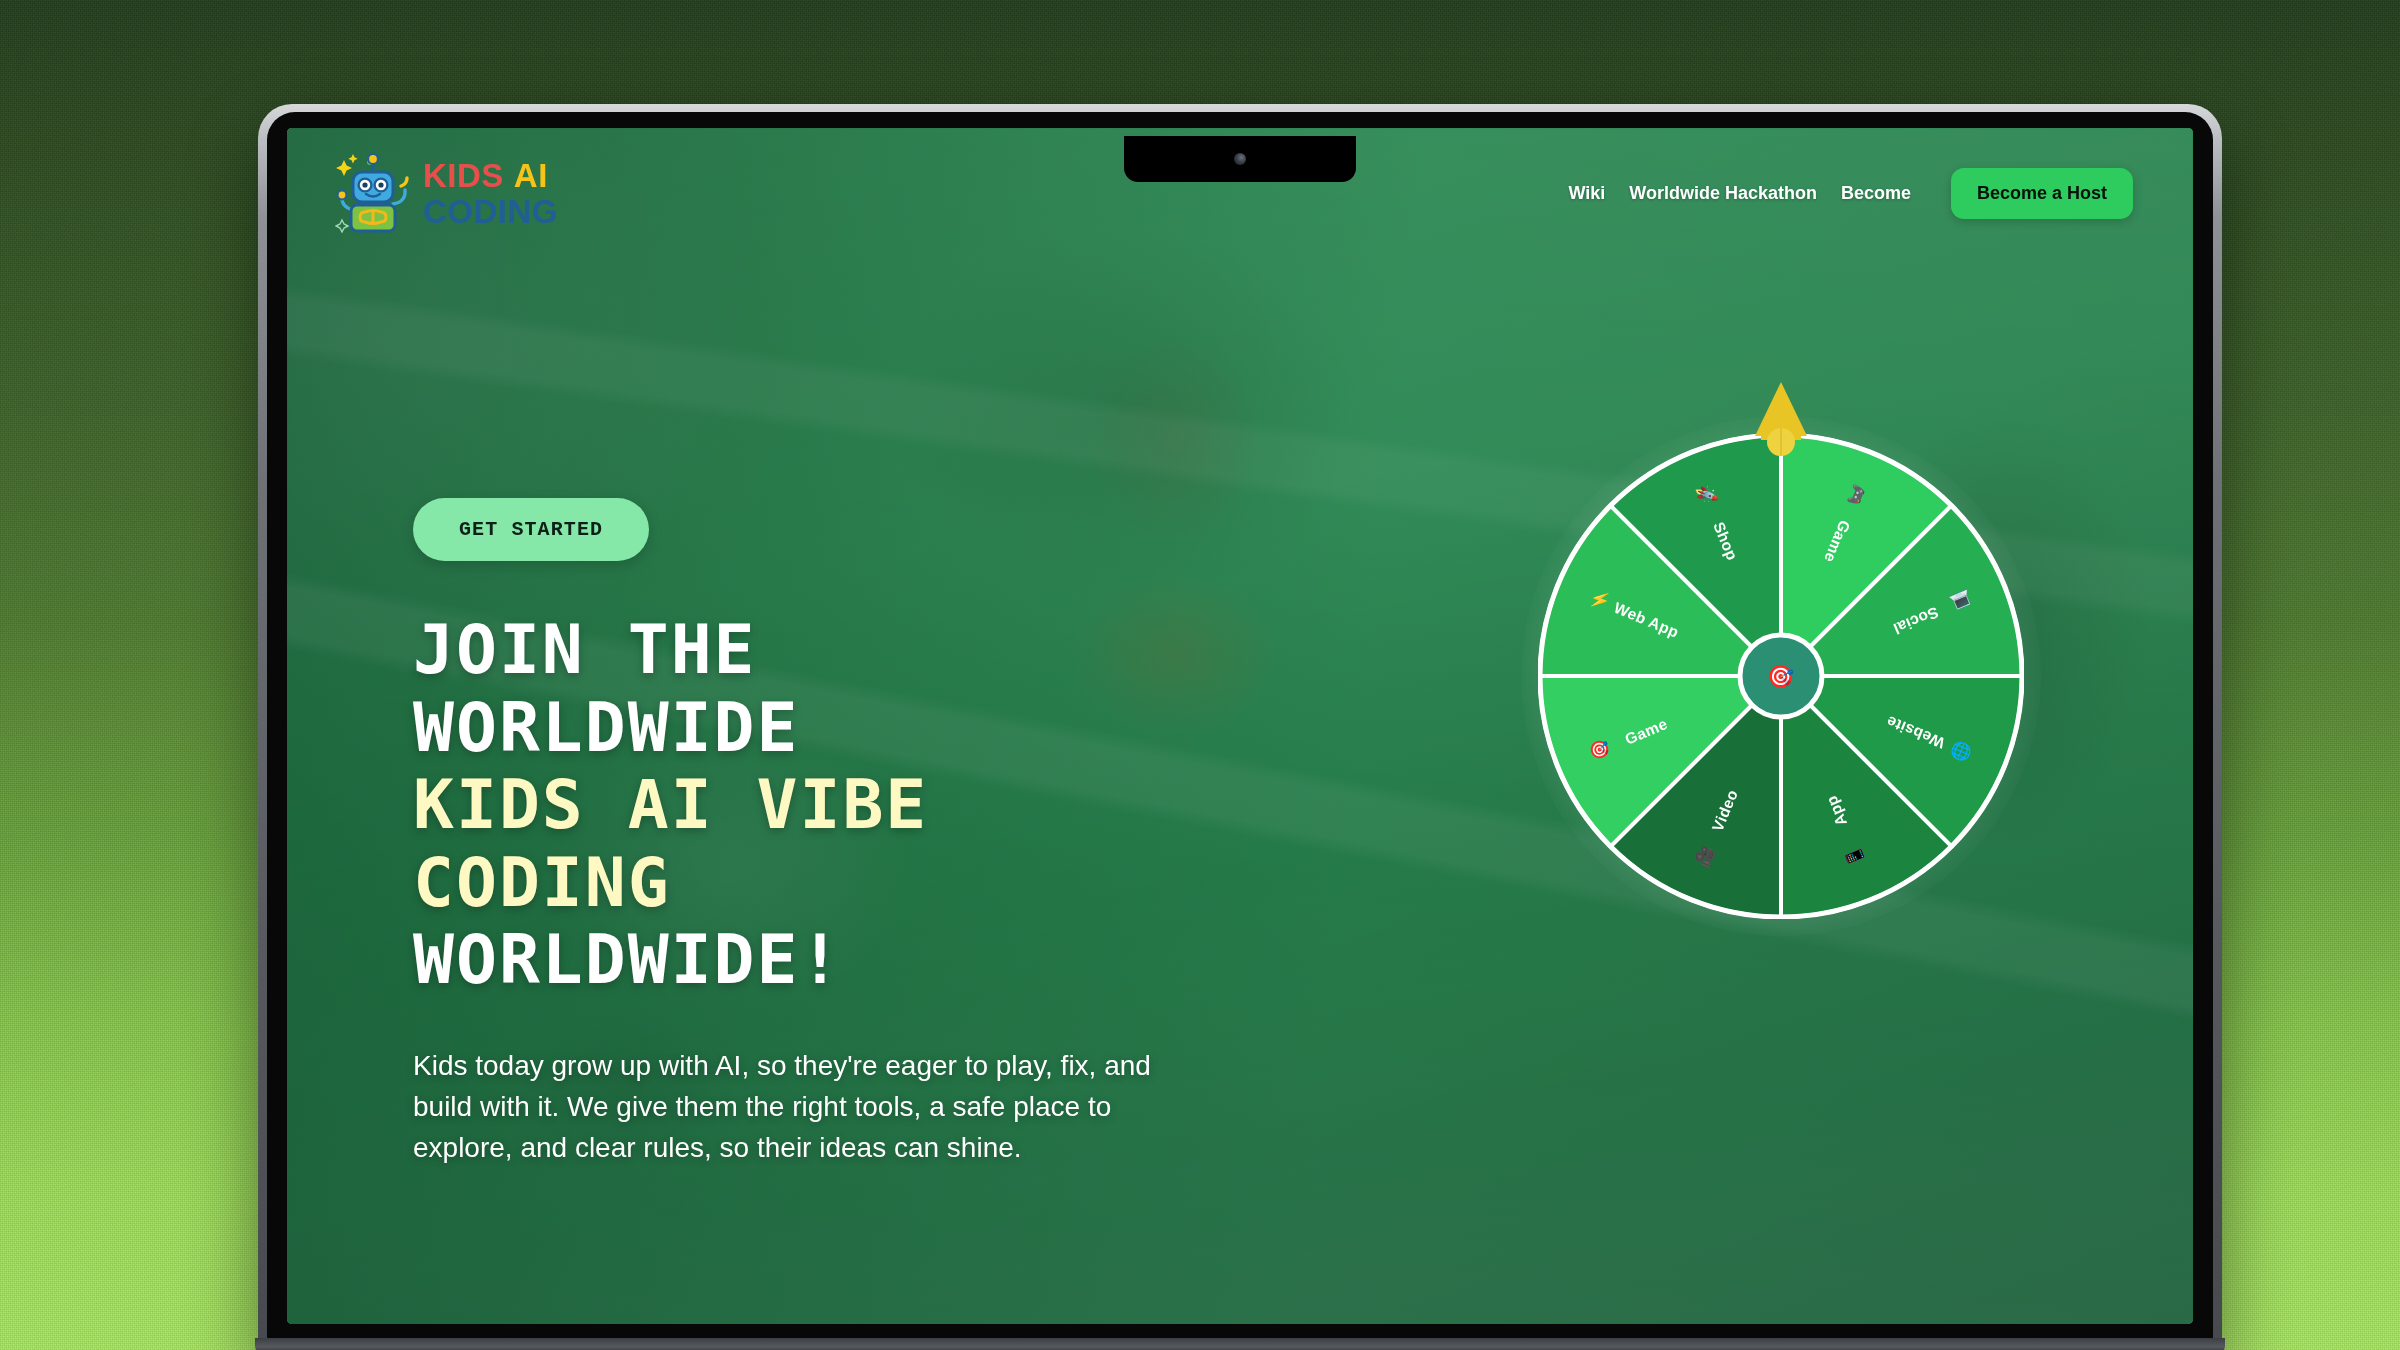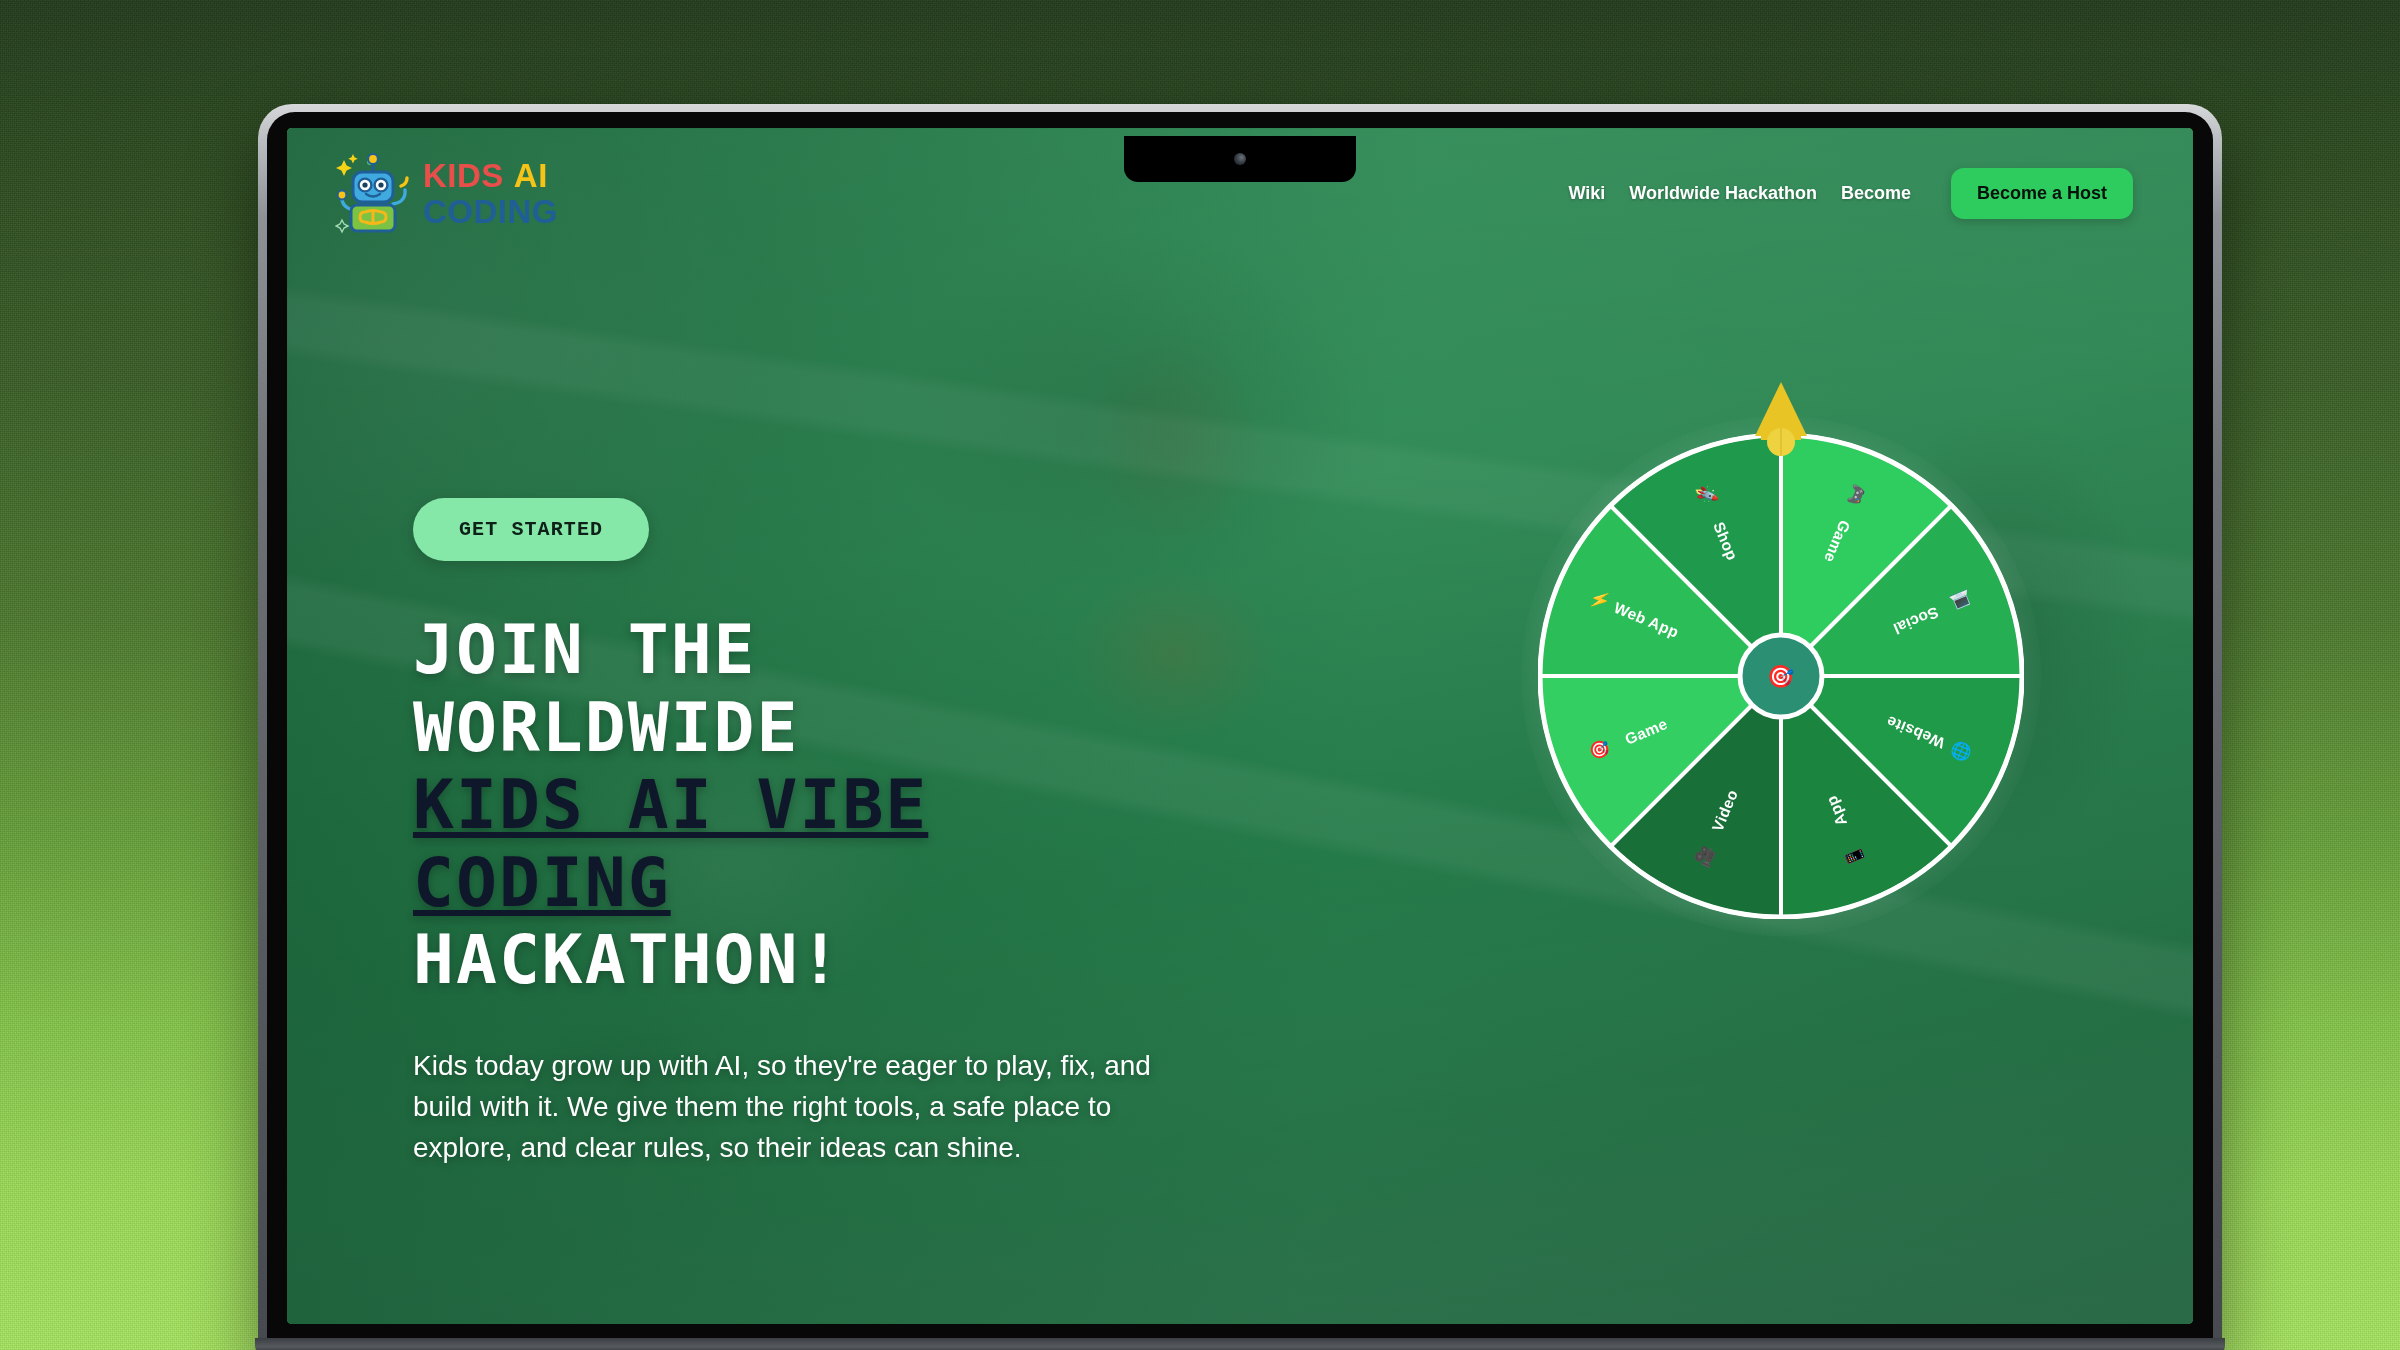--- a/index.html
+++ b/index.html
@@ -189,21 +189,21 @@
   #headline {
     margin-top:50px;
     font-family:"DejaVu Sans Mono", monospace;
     font-size:68px;
     font-weight:700;
     line-height:1.14;
     letter-spacing:2px;
     text-shadow:0 3px 10px rgba(0,0,0,.26);
   }
   .hl-white { color:#ffffff; display:block; }
-  .hl-mint  { color:#0f172a; display:block;text-decoration:underline; }
+  .hl-mint  { color:#fef9c3; display:block; }
   #subtext {
     margin-top:46px;
     width:800px;
     color:#ffffff;
     font-size:28px;
     line-height:1.48;
     text-shadow:0 2px 8px rgba(0,0,0,.30);
   }
 
   
@@ -300,21 +300,21 @@
       </header>
 
       <section id="hero">
         <button id="get-started">GET STARTED</button>
 
         <h1 id="headline">
           <span class="hl-white">JOIN THE</span>
           <span class="hl-white">WORLDWIDE</span>
           <span class="hl-mint">KIDS AI VIBE</span>
           <span class="hl-mint">CODING</span>
-          <span class="hl-white">HACKATHON!</span>
+          <span class="hl-white">WORLDWIDE!</span>
         </h1>
 
         <p id="subtext">Kids today grow up with AI, so they're eager to play, fix, and build with it. We give them the right tools, a safe place to explore, and clear rules, so their ideas can shine.</p>
       </section>
 
       <div id="wheel-wrap">
         <div id="wheel-glow"></div>
 
         <svg id="wheel-svg" width="486" height="486" viewBox="0 0 486 486">
           <g id="wheel-segments">

